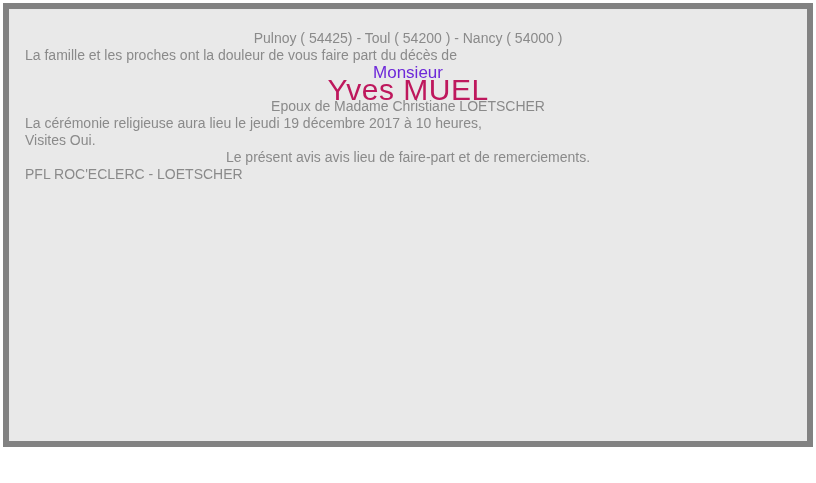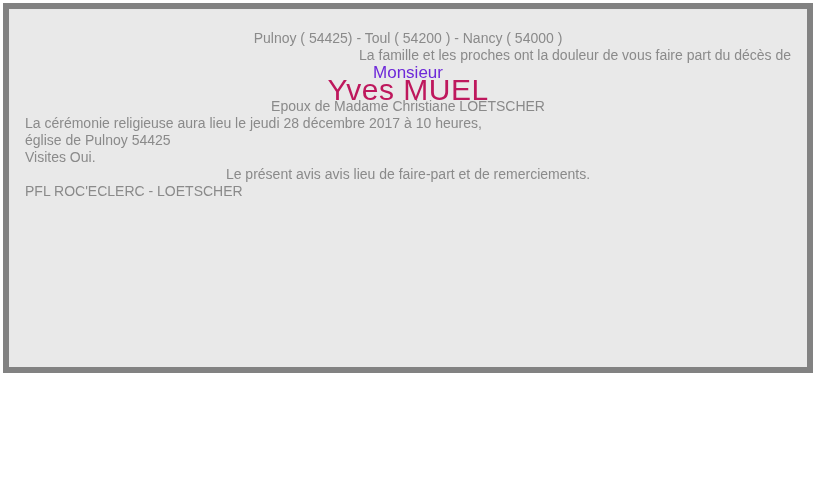--- a/index.html
+++ b/index.html
@@ -8,36 +8,36 @@
     background: #ffffff;
     width: 816px;
     height: 483px;
     font-family: "Liberation Sans", sans-serif;
   }
   .card {
     position: absolute;
     left: 3px;
     top: 3px;
     width: 810px;
-    height: 370px;
+    height: 444px;
     box-sizing: border-box;
     border: 6px solid #828282;
     background: #e9e9e9;
     padding: 21px 16px 0 16px;
     color: #8a8a8a;
     font-size: 14px;
     overflow: hidden;
   }
   .card p {
     margin: 0;
     line-height: 17px;
   }
   .t-center { text-align: center; }
   .locations   { margin-top: 0; }
-  .intro       { margin-top: 15px; text-align: right; }
+  .intro       { margin-top: 15px; }
   .civility    { margin-top: 16px; font-size: 17px; line-height: 20px; color: #6d28d9; }
   .deceased    { margin-top: 34px; font-size: 30px; line-height: 34px; font-weight: normal; color: #be185d; letter-spacing: 0.5px; }
   .spouse      { margin-top: 16px; }
   .death-info  { margin-top: 17px; }
   .ceremony    { margin-top: 15px; }
   .ceremony span { display: block; }
   .repose      { margin-top: 16px; }
   .visits      { margin-top: 13px; }
   .legal       { margin-top: 13px; }
   .funeral-home{ margin-top: 8px; }
@@ -46,19 +46,18 @@
 </head>
 <body>
 
 <div class="card">
   <p class="locations t-center">Pulnoy ( 54425) - Toul ( 54200 ) - Nancy ( 54000 )</p>
   <p class="intro">La famille et les proches ont la douleur de vous faire part du décès de</p>
   <p class="civility t-center">Monsieur</p>
   <p class="deceased t-center">Yves MUEL</p>
   <p class="spouse t-center">Epoux de Madame Christiane LOETSCHER</p>
   <p class="ceremony">
-    <span>La cérémonie religieuse aura lieu le jeudi 28 décembre 2017 à 10 heures,</span>
-    <span>église de Pulnoy 54425</span>
+    <span>La cérémonie religieuse aura lieu le jeudi 19 décembre 2017 à 10 heures,</span>
   </p>
   <p class="visits">Visites Oui.</p>
   <p class="legal t-center">Le présent avis avis lieu de faire-part et de remerciements.</p>
   <p class="funeral-home">PFL ROC'ECLERC - LOETSCHER</p>
 </div>
 
 </body></html>

